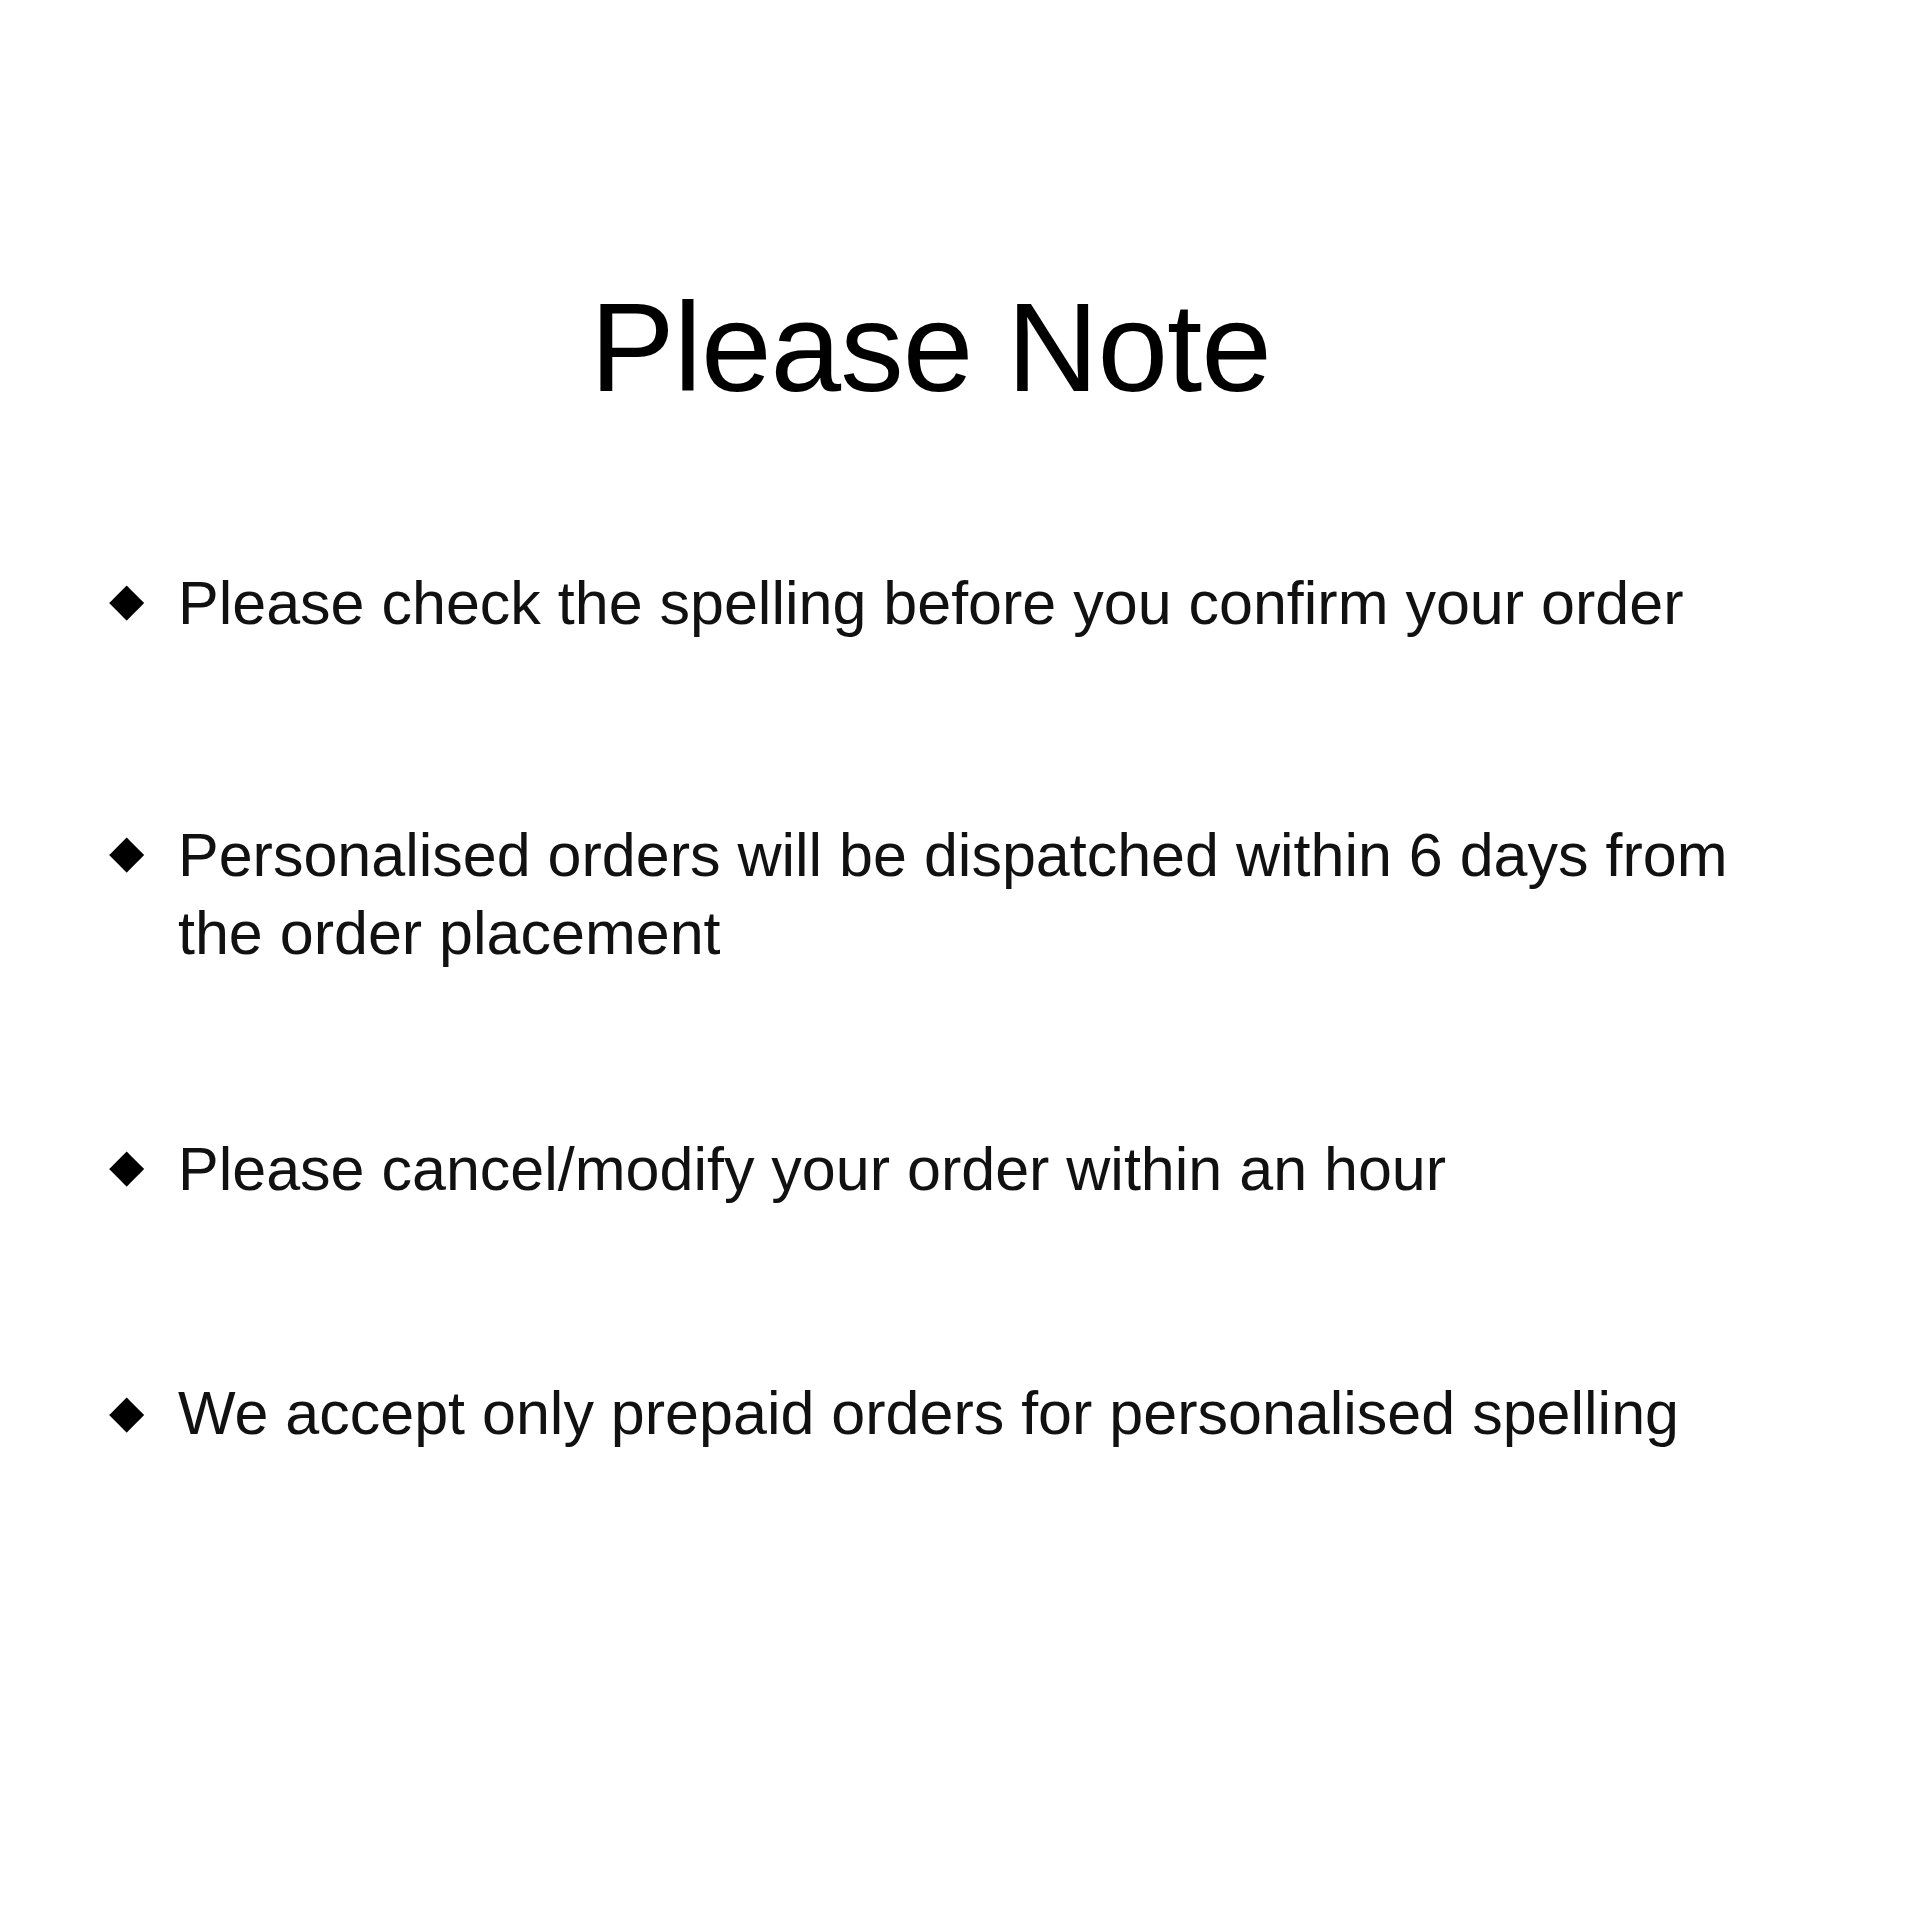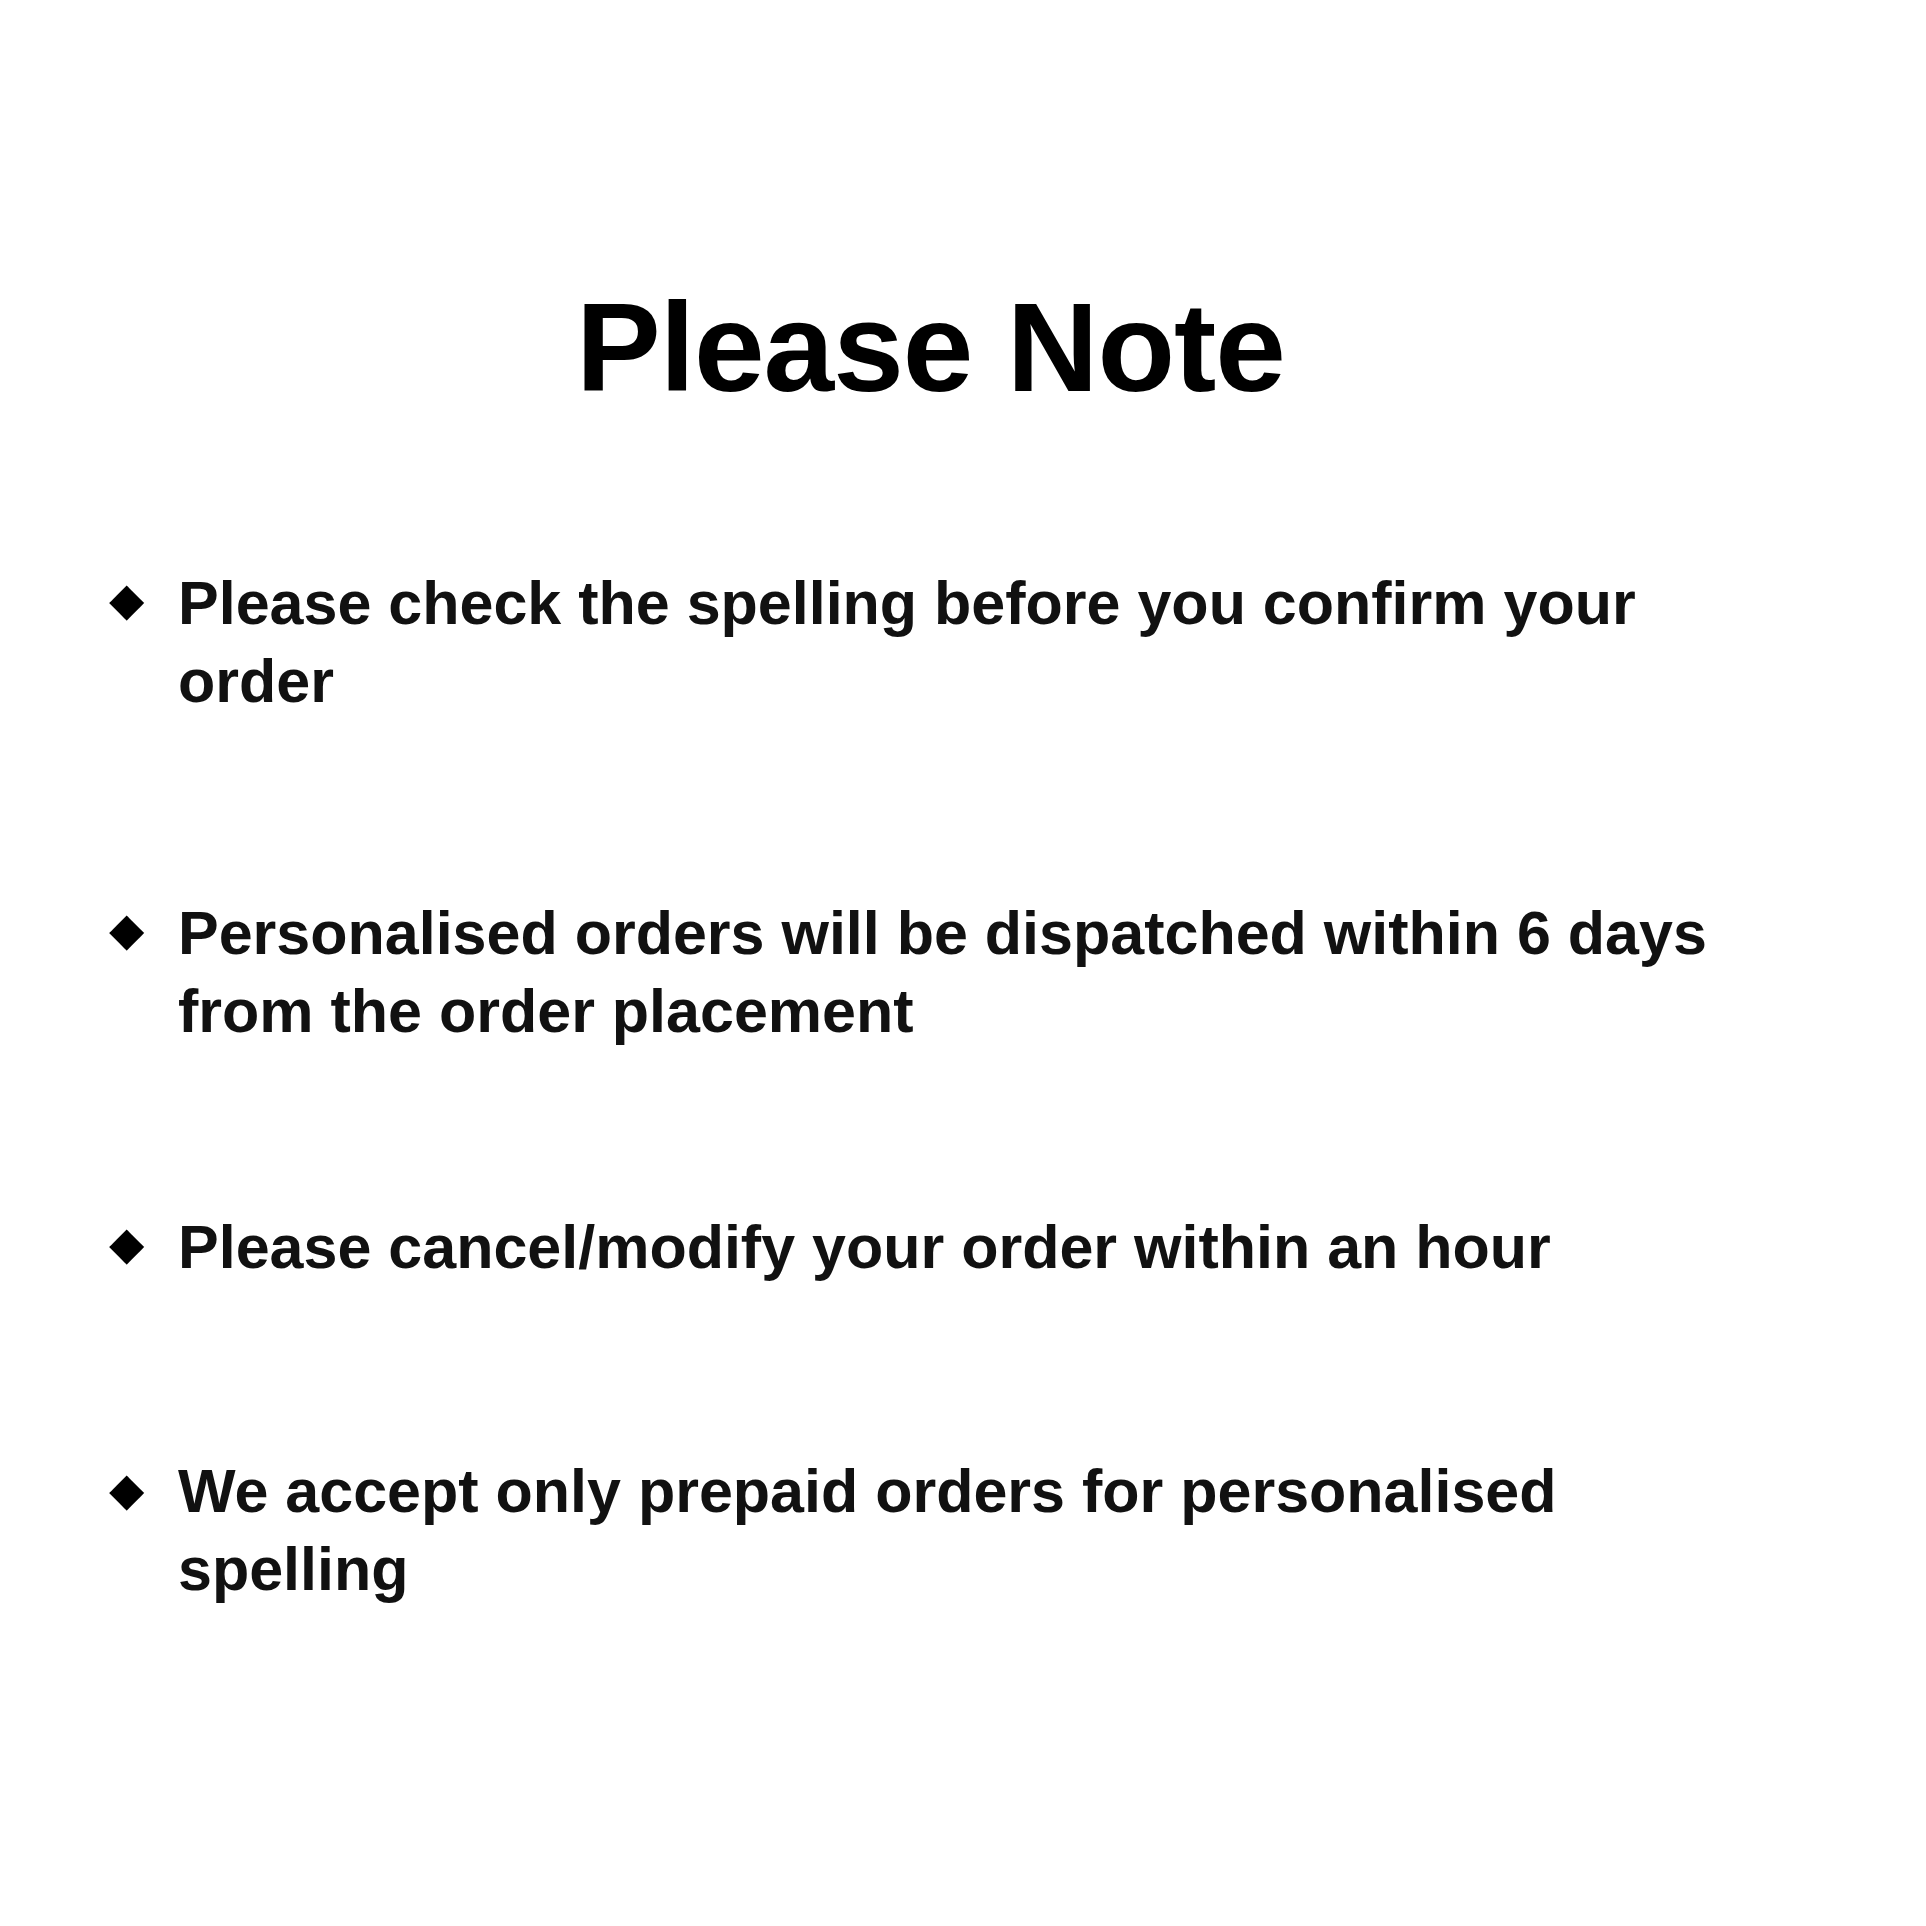--- a/index.html
+++ b/index.html
@@ -20,21 +20,21 @@
     height: 1927px;
     box-sizing: border-box;
   }
   .note-title {
     position: absolute;
     top: 194px;
     left: 0;
     width: 1861px;
     text-align: center;
     font-size: 127px;
-    font-weight: 700;
+    font-weight: 400;
     letter-spacing: -1px;
     line-height: 1.08;
     color: #000000;
   }
   .note-list {
     position: absolute;
     top: 564px;
     left: 109px;
     width: 1723px;
   }
@@ -51,21 +51,21 @@
     width: 69px;
     font-size: 46px;
     line-height: 1.28;
     color: #000000;
     padding-top: 6px;
   }
   .note-text {
     flex: 1 1 auto;
     font-size: 61px;
     line-height: 1.28;
-    font-weight: 700;
+    font-weight: 400;
     color: #111111;
     max-width: 1564px;
   }
   .item-2 { margin-bottom: 158px; }
   .item-3 { margin-bottom: 166px; }
   .item-4 .bullet-icon { padding-top: 8px; }
 </style>
 </head>
 <body>
 

